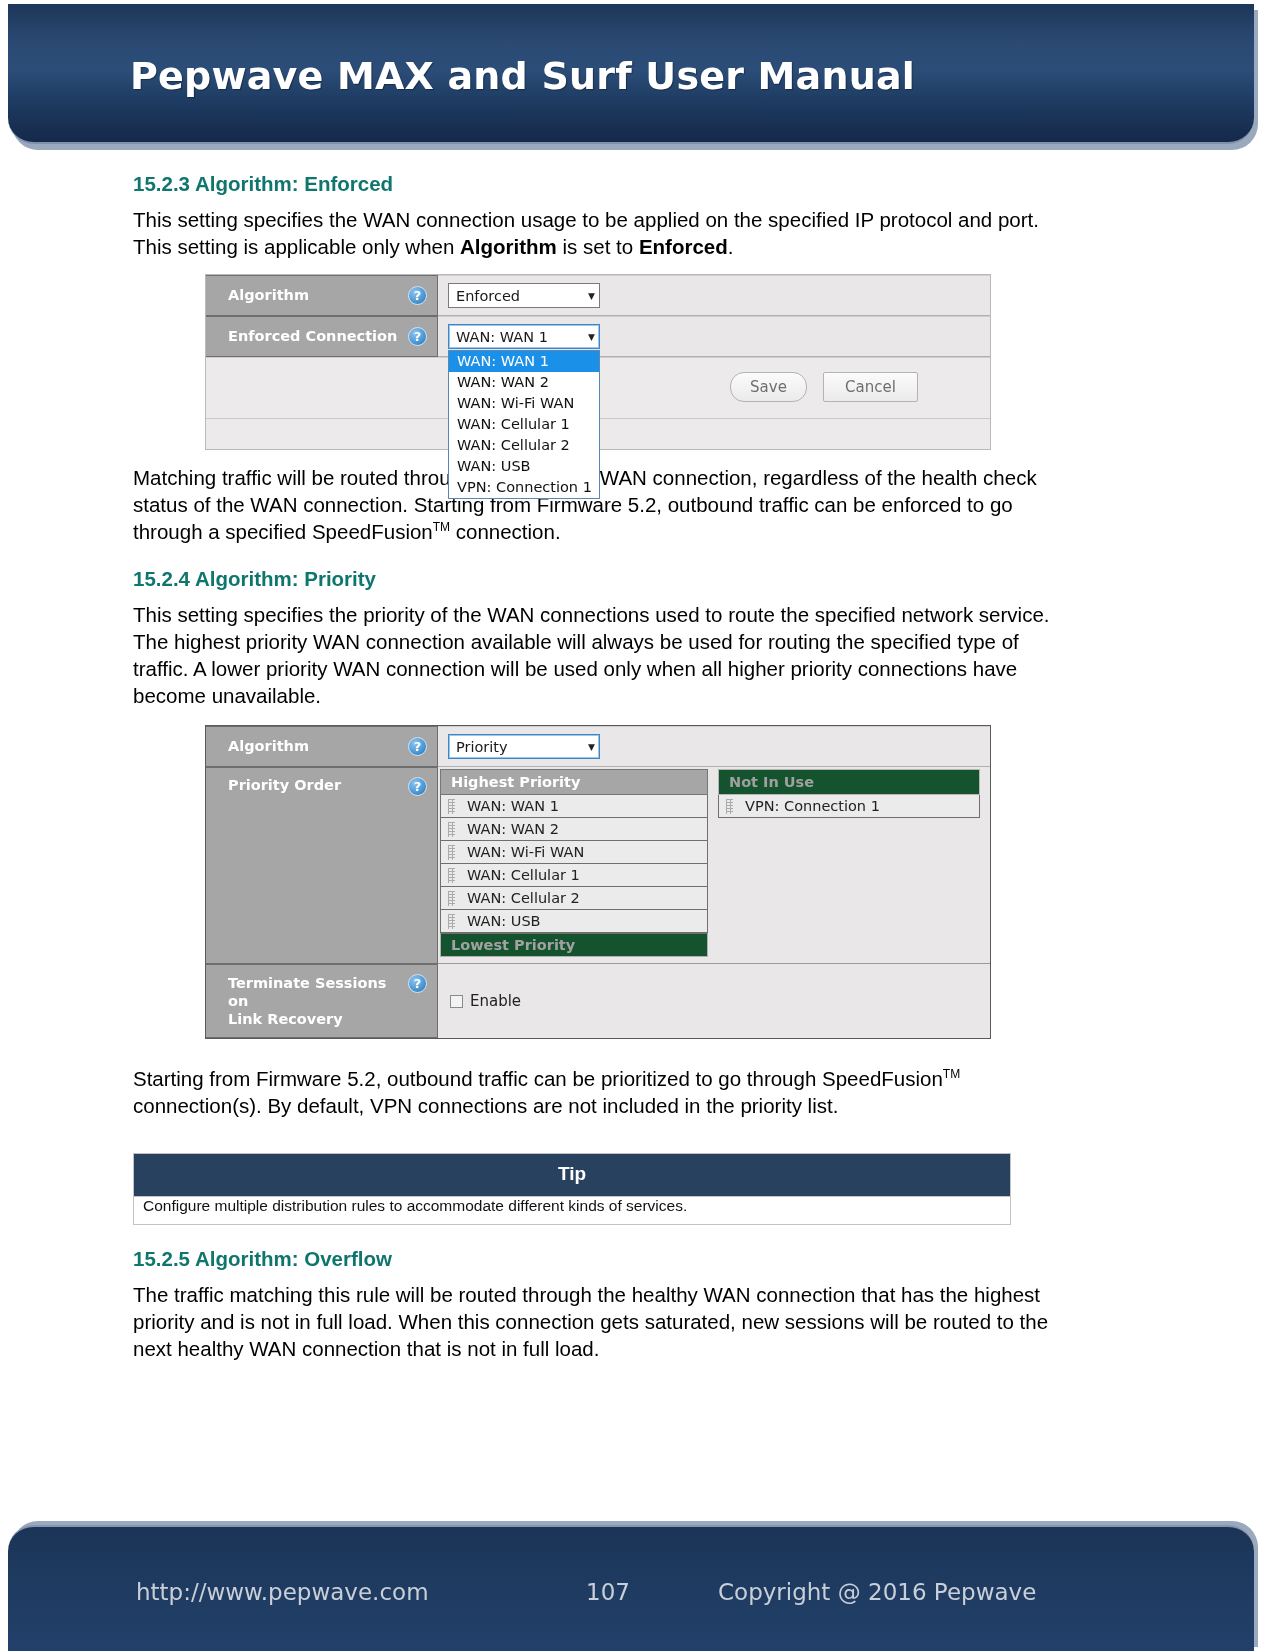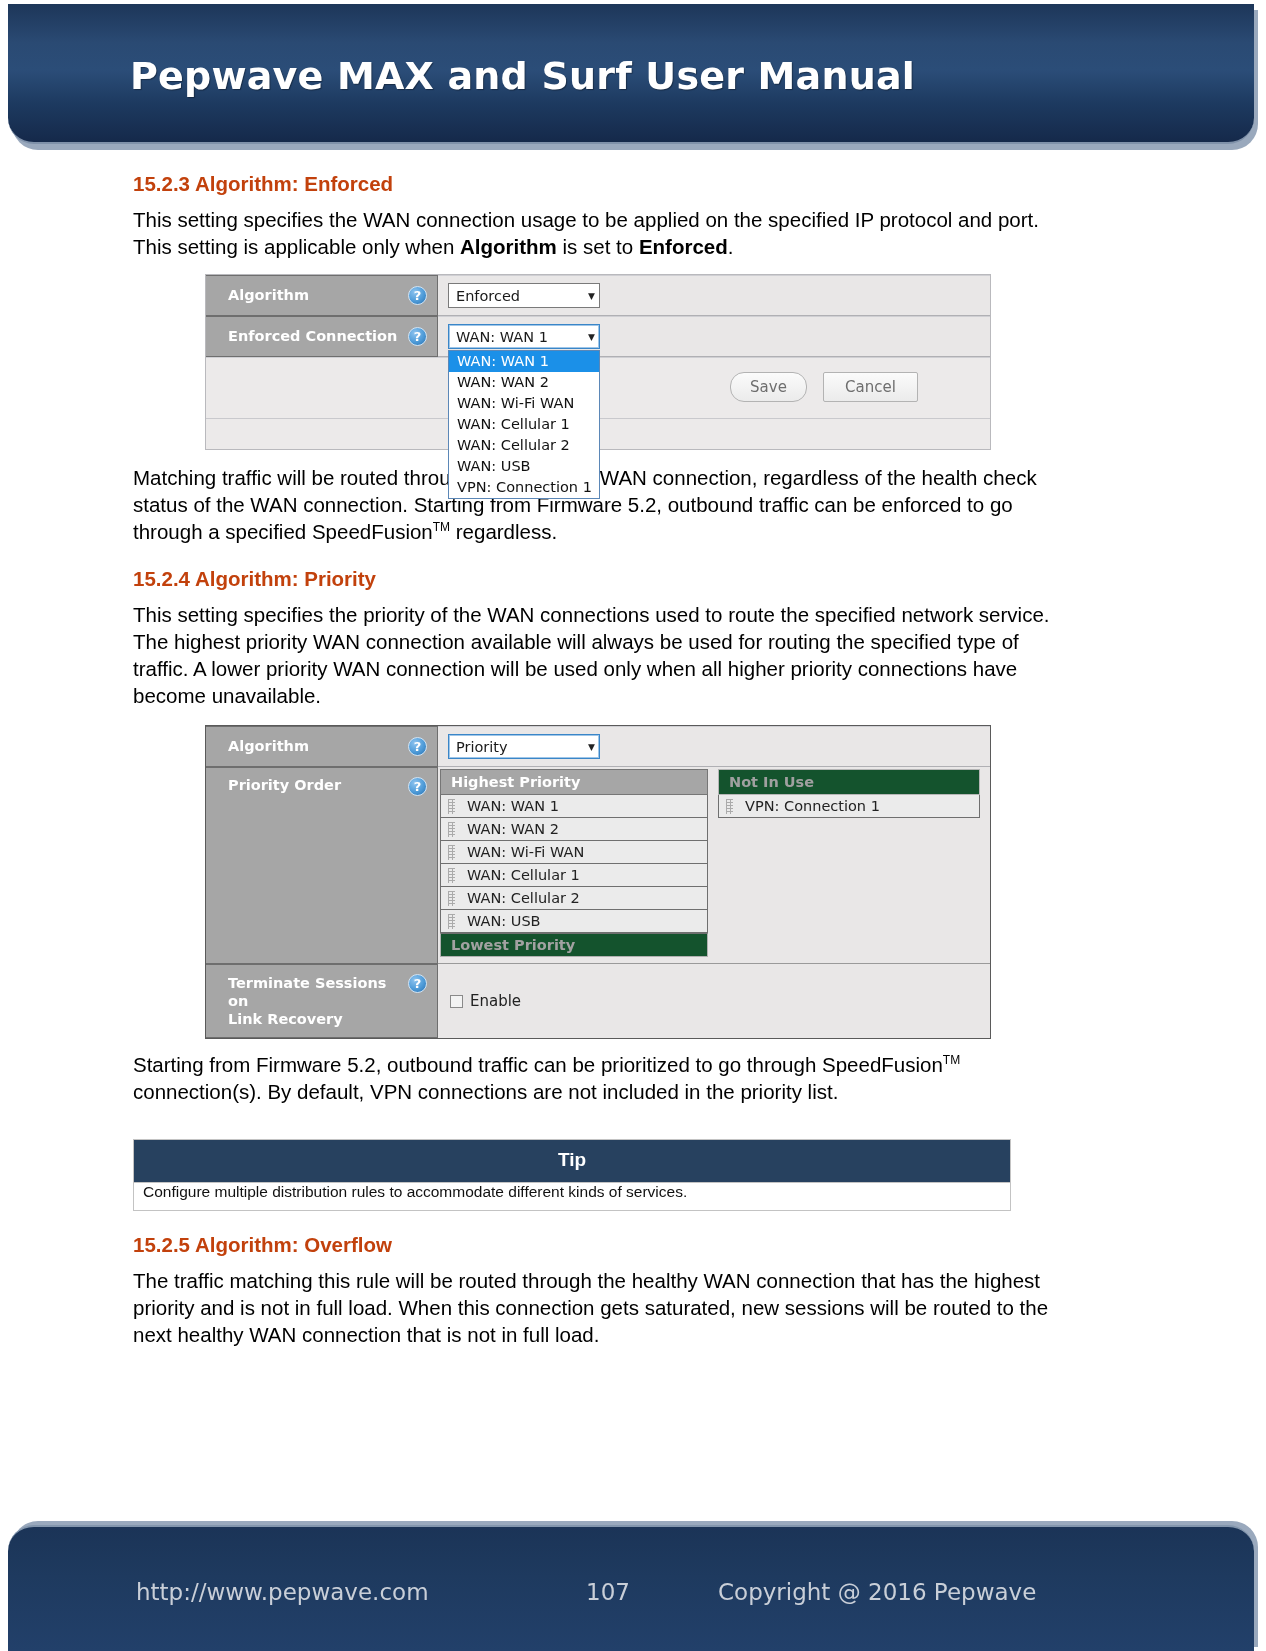--- a/index.html
+++ b/index.html
@@ -39,21 +39,21 @@
     font-family: "DejaVu Sans", sans-serif;
   }
 
   
   .content { position: absolute; left: 0; top: 150px; width: 1266px; }
   .h3 {
     margin: 0 0 0 133px;
     padding-top: 22px;
     font-size: 20.5px;
     font-weight: bold;
-    color: #c2410c;
+    color: #0f766e;
     font-family: "Liberation Sans", sans-serif;
   }
   p.body {
     margin: 10px 0 0 133px;
     width: 930px;
     font-size: 20.5px;
     line-height: 27px;
     color: #000;
     font-family: "Liberation Sans", sans-serif;
   }
@@ -263,21 +263,21 @@
         </div>
       </div>
 
       <div class="btnbar">
         <div class="btn btn-save">Save</div>
         <div class="btn btn-cancel">Cancel</div>
       </div>
       <div class="footstrip"></div>
     </div>
 
-    <p class="body" style="margin-top:14px"><span>Matching traffic will be routed through the specified WAN connection, regardless of the health check status of the WAN connection. Starting from Firmware 5.2, outbound traffic can be enforced to go through a specified SpeedFusion</span><sup class="tm">TM</sup><span> regardless.</span></p>
+    <p class="body" style="margin-top:14px"><span>Matching traffic will be routed through the specified WAN connection, regardless of the health check status of the WAN connection. Starting from Firmware 5.2, outbound traffic can be enforced to go through a specified SpeedFusion</span><sup class="tm">TM</sup><span> connection.</span></p>
 
     <div class="h3">15.2.4 Algorithm: Priority</div>
     <p class="body">This setting specifies the priority of the WAN connections used to route the specified network service. The highest priority WAN connection available will always be used for routing the specified type of traffic. A lower priority WAN connection will be used only when all higher priority connections have become unavailable.</p>
 
     <div class="shot shot2">
 
       <div class="row">
         <div class="lbl">
           <span class="txt">Algorithm</span>
           <span class="qmark">?</span>
@@ -325,21 +325,21 @@
           </span>
           <span class="qmark">?</span>
         </div>
         <div class="chk-row">
           <span class="chkbox"></span>
           <span class="chk-label">Enable</span>
         </div>
       </div>
     </div>
 
-    <p class="body" style="margin-top:12px"><span>Starting from Firmware 5.2, outbound traffic can be prioritized to go through SpeedFusion</span><sup class="tm">TM</sup><span> connection(s). By default, VPN connections are not included in the priority list.</span></p>
+    <p class="body" style="margin-top:26px"><span>Starting from Firmware 5.2, outbound traffic can be prioritized to go through SpeedFusion</span><sup class="tm">TM</sup><span> connection(s). By default, VPN connections are not included in the priority list.</span></p>
 
     <div class="tipbox">
       <div class="tip-head">Tip</div>
       <div class="tip-body">Configure multiple distribution rules to accommodate different kinds of services.</div>
     </div>
 
     <div class="h3">15.2.5 Algorithm: Overflow</div>
     <p class="body">The traffic matching this rule will be routed through the healthy WAN connection that has the highest priority and is not in full load. When this connection gets saturated, new sessions will be routed to the next healthy WAN connection that is not in full load.</p>
 
   </div>

